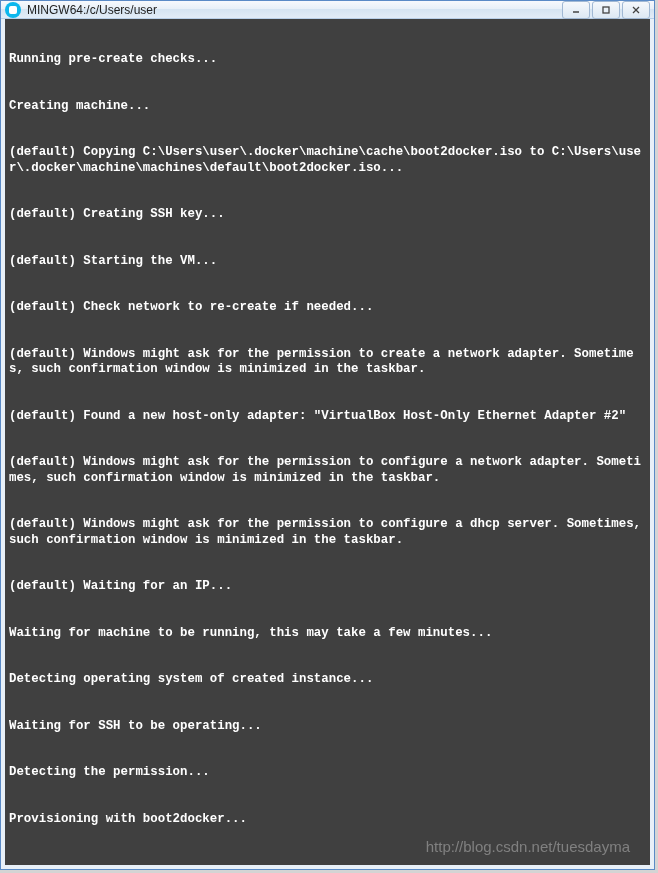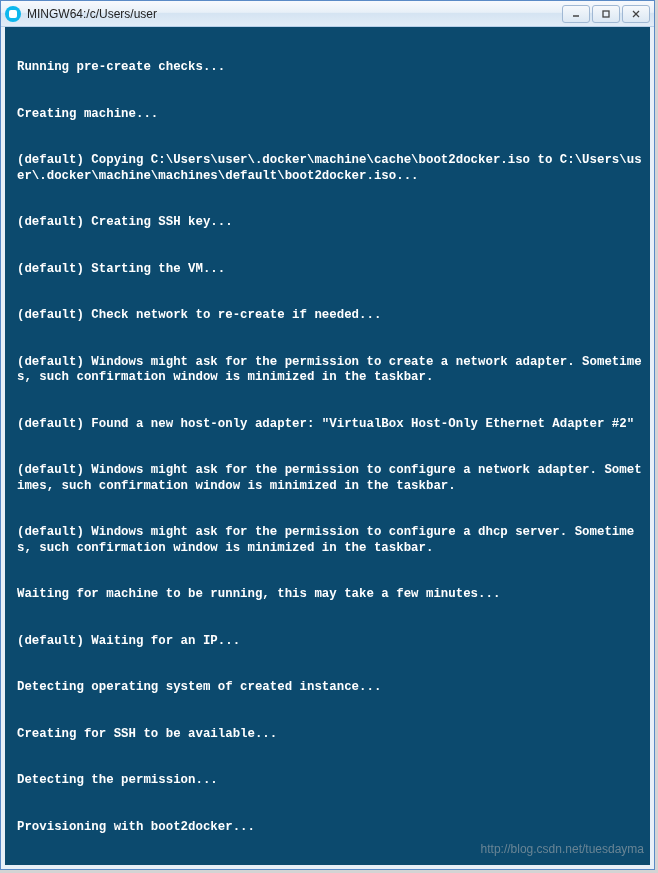--- a/index.html
+++ b/index.html
@@ -18,21 +18,21 @@
     .window {
       width: 655px;
       height: 870px;
       background: #ffffff;
       border: 1px solid #5a8ac6;
       position: relative;
       display: flex;
       flex-direction: column;
     }
     .titlebar {
-      height: 26px;
+      height: 18px;
       background: linear-gradient(to bottom, #f7f9fd 0%, #e8f0f8 45%, #d5e4f2 50%, #e2ecf7 100%);
       border-bottom: 1px solid #b8cfe8;
       display: flex;
       align-items: center;
       padding: 0 4px;
       position: relative;
     }
     .app-icon {
       width: 16px;
       height: 16px;
@@ -70,44 +70,44 @@
       font-size: 10px;
       color: #444;
       cursor: pointer;
     }
     .win-btn svg {
       width: 10px;
       height: 10px;
     }
     .terminal {
       flex: 1;
-      background: #0c4a6e;
-      padding: 2px 4px 4px 12px;
+      background: #404040;
+      padding: 2px 4px 4px 4px;
       font-family: "Courier New", monospace;
       font-size: 12.4px;
       font-weight: bold;
       color: #ffffff;
       line-height: 1.25;
       white-space: pre-wrap;
       word-break: break-all;
       overflow: hidden;
       position: relative;
       border: 4px solid #e8f0f8;
       border-top: none;
     }
     .term-line {
       display: block;
     }
     .watermark {
       position: absolute;
       bottom: 8px;
-      right: 6px;
+      right: 20px;
       color: rgba(180,180,180,0.55);
       font-family: "Microsoft YaHei", sans-serif;
-      font-size: 12px;
+      font-size: 15px;
       font-weight: normal;
     }
   </style>
 </head>
 <body>
 
 <div class="window">
   <div class="titlebar">
     <div class="app-icon">
       <div class="app-icon-inner"></div>
@@ -137,24 +137,24 @@
     <span class="term-line">Running pre-create checks...</span>
     <span class="term-line">Creating machine...</span>
     <span class="term-line">(default) Copying C:\Users\user\.docker\machine\cache\boot2docker.iso to C:\Users\user\.docker\machine\machines\default\boot2docker.iso...</span>
     <span class="term-line">(default) Creating SSH key...</span>
     <span class="term-line">(default) Starting the VM...</span>
     <span class="term-line">(default) Check network to re-create if needed...</span>
     <span class="term-line">(default) Windows might ask for the permission to create a network adapter. Sometimes, such confirmation window is minimized in the taskbar.</span>
     <span class="term-line">(default) Found a new host-only adapter: "VirtualBox Host-Only Ethernet Adapter #2"</span>
     <span class="term-line">(default) Windows might ask for the permission to configure a network adapter. Sometimes, such confirmation window is minimized in the taskbar.</span>
     <span class="term-line">(default) Windows might ask for the permission to configure a dhcp server. Sometimes, such confirmation window is minimized in the taskbar.</span>
+    <span class="term-line">(default) Waiting for an IP...</span>
     <span class="term-line">Waiting for machine to be running, this may take a few minutes...</span>
-    <span class="term-line">(default) Waiting for an IP...</span>
     <span class="term-line">Detecting operating system of created instance...</span>
-    <span class="term-line">Creating for SSH to be available...</span>
+    <span class="term-line">Waiting for SSH to be operating...</span>
     <span class="term-line">Detecting the permission...</span>
     <span class="term-line">Provisioning with boot2docker...</span>
     
     
     
     
     
     
     
     

